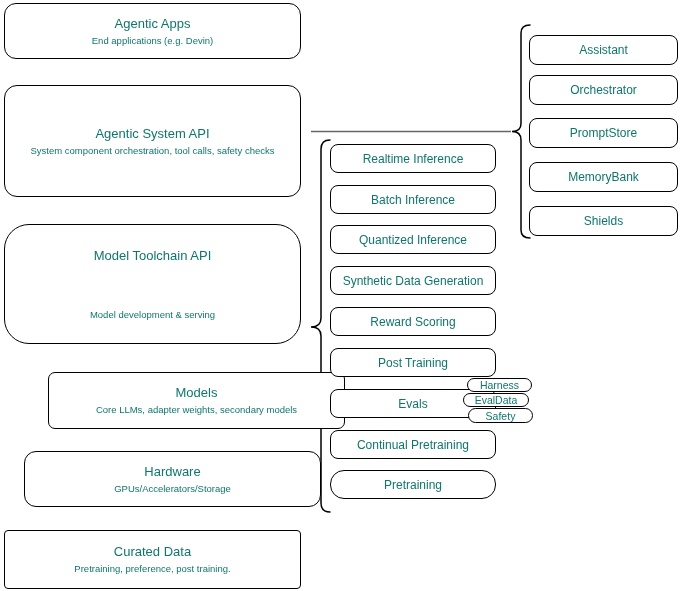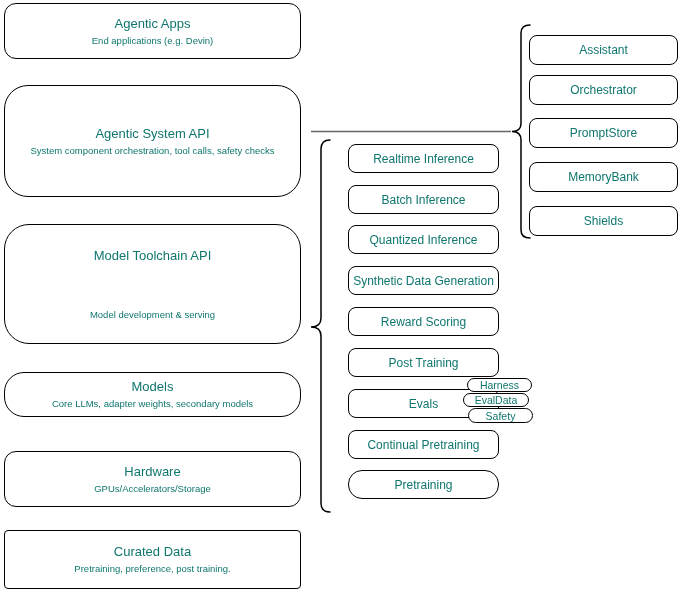--- a/index.html
+++ b/index.html
@@ -33,21 +33,21 @@
     border: 1.5px solid #000;
     border-radius: 8px;
     background: #fff;
     box-sizing: border-box;
     display: flex;
     align-items: center;
     justify-content: center;
     font-size: 12px;
     white-space: nowrap;
   }
-  .mid   { left: 348px; width: 151px; height: 29px; }
+  .mid   { left: 330px; width: 166px; height: 29px; }
   .right { left: 529px; width: 149px; height: 30px; }
   .tag {
     position: absolute;
     border: 1.4px solid #000;
     border-radius: 8px;
     background: #fff;
     box-sizing: border-box;
     display: flex;
     align-items: center;
     justify-content: center;
@@ -64,36 +64,36 @@
     <path d="M311,131.5 L511,131.5" fill="none" stroke="#666666" stroke-width="1.6"></path>
     <path d="M330,140 Q321,140 321,149 L321,318 Q321,327 311,327 Q321,327 321,336 L321,503 Q321,512 330,512" fill="none" stroke="#000000" stroke-width="1.5" stroke-linecap="round"></path>
     <path d="M530,25 Q521,25 521,33 L521,123.5 Q521,131.5 512,131.5 Q521,131.5 521,140 L521,230 Q521,238 530,238" fill="none" stroke="#000000" stroke-width="1.5" stroke-linecap="round"></path>
   </svg>
 
   <div class="sbox" style="top:3px;height:56px;border-radius:12px;">
     <div class="title">Agentic Apps</div>
     <div class="sub">End applications (e.g. Devin)</div>
   </div>
 
-  <div class="sbox" style="top:85px;height:112px;border-radius:24px;">
+  <div class="sbox" style="top:85px;height:112px;border-radius:13px;">
     <div class="title">Agentic System API</div>
     <div class="sub">System component orchestration, tool calls, safety checks</div>
   </div>
 
   <div class="sbox" style="top:224px;height:120px;border-radius:25px;gap:42px;">
     <div class="title">Model Toolchain API</div>
     <div class="sub">Model development &amp; serving</div>
   </div>
 
-  <div class="sbox" style="top:372px;height:45px;border-radius:20px;">
+  <div class="sbox" style="top:372px;height:57px;border-radius:7px;margin-left:44px;">
     <div class="title">Models</div>
     <div class="sub">Core LLMs, adapter weights, secondary models</div>
   </div>
 
-  <div class="sbox" style="top:451px;height:56px;border-radius:12px;">
+  <div class="sbox" style="top:451px;height:56px;border-radius:12px;margin-left:20px;">
     <div class="title">Hardware</div>
     <div class="sub">GPUs/Accelerators/Storage</div>
   </div>
 
   <div class="sbox" style="top:530px;height:59px;border-radius:4px;">
     <div class="title">Curated Data</div>
     <div class="sub">Pretraining, preference, post training.</div>
   </div>
 
   <div class="node mid" style="top:144px;">Realtime Inference</div>

